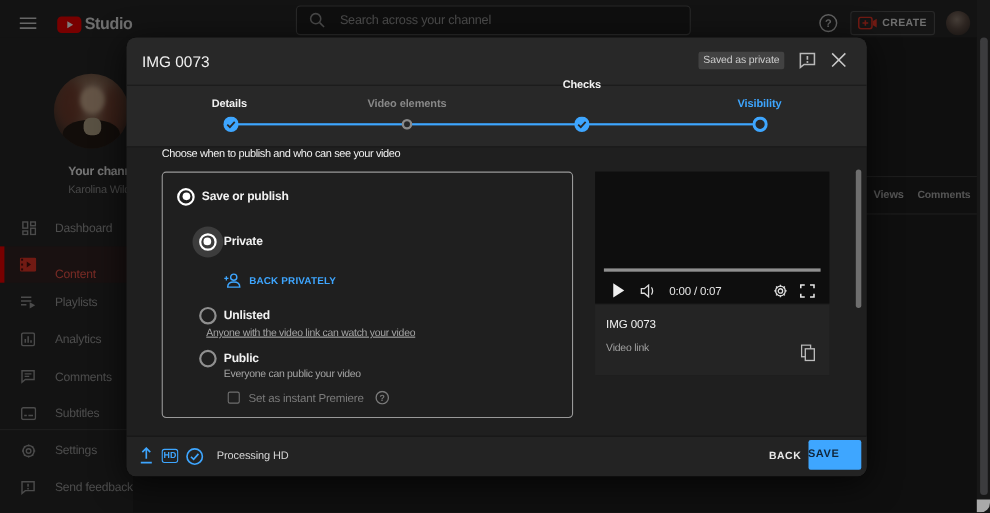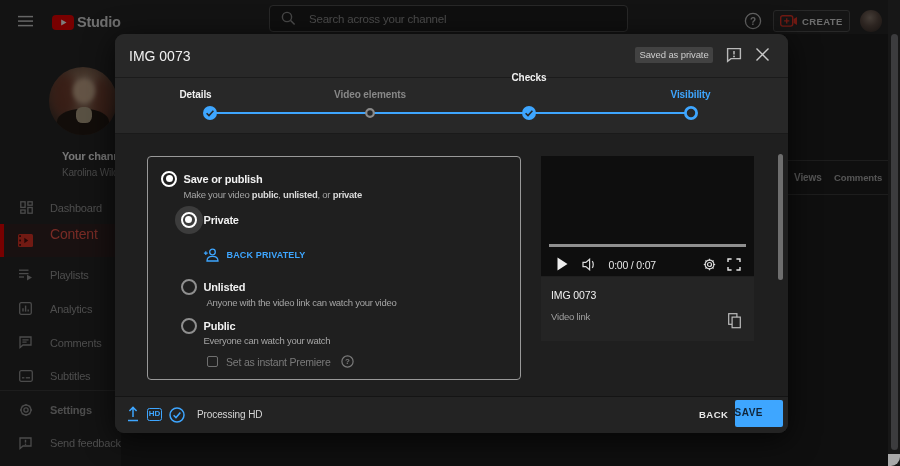--- a/index.html
+++ b/index.html
@@ -77,21 +77,21 @@
     </svg>
     <div class="abs" style="left:50px;top:202px;font-size:11px;font-weight:500;color:#9a9a9a;letter-spacing:-0.2px;">Dashboard</div>
 
     <svg class="abs" style="left:18px;top:234px;" width="15" height="13" viewBox="0 0 15 13">
       <rect x="0" y="0" width="15" height="13" rx="1.5" fill="#e33427"></rect>
       <path d="M6.3 3.8 L10.2 6.5 L6.3 9.2 Z" fill="#4a0f0c"></path>
       <rect x="1.2" y="1.2" width="1.8" height="1.8" fill="#4a0f0c"></rect>
       <rect x="1.2" y="5.6" width="1.8" height="1.8" fill="#4a0f0c"></rect>
       <rect x="1.2" y="10" width="1.8" height="1.8" fill="#4a0f0c"></rect>
     </svg>
-    <div class="abs" style="left:50px;top:226px;font-size:14px;font-weight:500;color:#f0564a;letter-spacing:-0.2px;">Content</div>
+    <div class="abs" style="left:50px;top:244px;font-size:11px;font-weight:500;color:#f0564a;letter-spacing:-0.2px;">Content</div>
 
     <svg class="abs" style="left:19px;top:269px;" width="14" height="12" viewBox="0 0 14 12">
       <g stroke="#969696" stroke-width="1.3">
         <line x1="0" y1="1.2" x2="9.5" y2="1.2"></line>
         <line x1="0" y1="4.6" x2="9.5" y2="4.6"></line>
         <line x1="0" y1="8" x2="5" y2="8"></line>
       </g>
       <path d="M8 5.8 L13 8.6 L8 11.4 Z" fill="#969696"></path>
     </svg>
     <div class="abs" style="left:50px;top:269px;font-size:11px;font-weight:500;color:#9a9a9a;letter-spacing:-0.2px;">Playlists</div>
@@ -120,21 +120,21 @@
 
     <div class="abs" style="left:0;top:390px;width:121px;height:1px;background:#3a3a3a;"></div>
 
     <svg class="abs" style="left:19px;top:403px;" width="14" height="14" viewBox="0 0 14 14">
       <g fill="none" stroke="#969696" stroke-width="1.3">
         <circle cx="7" cy="7" r="2.1"></circle>
         <path d="M7 1 L7 2.6 M7 11.4 L7 13 M1 7 L2.6 7 M11.4 7 L13 7 M2.8 2.8 L3.9 3.9 M10.1 10.1 L11.2 11.2 M11.2 2.8 L10.1 3.9 M3.9 10.1 L2.8 11.2"></path>
         <circle cx="7" cy="7" r="5"></circle>
       </g>
     </svg>
-    <div class="abs" style="left:50px;top:404px;font-size:11px;font-weight:700;color:#9a9a9a;letter-spacing:-0.2px;">Settings</div>
+    <div class="abs" style="left:50px;top:404px;font-size:11px;font-weight:400;color:#9a9a9a;letter-spacing:-0.2px;">Settings</div>
 
     <svg class="abs" style="left:19px;top:437px;" width="13" height="13" viewBox="0 0 13 13">
       <path d="M1 1 H12 V9 H4 L1 11.5 Z" fill="none" stroke="#969696" stroke-width="1.3"></path>
       <line x1="6.5" y1="2.8" x2="6.5" y2="5.6" stroke="#969696" stroke-width="1.4"></line>
       <circle cx="6.5" cy="7.3" r="0.8" fill="#969696"></circle>
     </svg>
     <div class="abs" style="left:50px;top:437px;font-size:11px;font-weight:500;color:#9a9a9a;letter-spacing:-0.2px;">Send feedback</div>
 
     <div class="abs" style="left:787px;top:160px;width:103px;height:1px;background:#3a3a3a;"></div>
     <div class="abs" style="left:787px;top:194px;width:103px;height:1px;background:#3a3a3a;"></div>
@@ -161,67 +161,67 @@
       <line x1="8" y1="4" x2="8" y2="7.4" stroke="#b9b9b9" stroke-width="1.5"></line>
       <circle cx="8" cy="9.4" r="0.95" fill="#b9b9b9"></circle>
     </svg>
 
     <svg class="abs" style="left:640px;top:13.5px;" width="15" height="15" viewBox="0 0 15 15">
       <path d="M1.5 1.5 L13.5 13.5 M13.5 1.5 L1.5 13.5" stroke="#c9c9c9" stroke-width="1.4"></path>
     </svg>
 
     <div class="abs" style="left:95px;top:78px;width:483px;height:2.4px;background:#3ea6ff;"></div>
 
-    <div class="abs" style="left:41px;top:55.5px;width:80px;text-align:center;font-size:10px;font-weight:bold;color:#f1f1f1;letter-spacing:-0.1px;">Details</div>
+    <div class="abs" style="left:54px;top:55.5px;width:80px;text-align:center;font-size:10px;font-weight:bold;color:#f1f1f1;letter-spacing:-0.1px;">Details</div>
     <div class="abs" style="left:215.5px;top:55.5px;width:80px;text-align:center;font-size:10px;font-weight:bold;color:#888888;letter-spacing:-0.1px;">Video elements</div>
     <div class="abs" style="left:374.5px;top:38px;width:80px;text-align:center;font-size:10px;font-weight:bold;color:#f1f1f1;letter-spacing:-0.1px;">Checks</div>
     <div class="abs" style="left:536px;top:55.5px;width:80px;text-align:center;font-size:10px;font-weight:bold;color:#3ea6ff;letter-spacing:-0.1px;">Visibility</div>
 
     <svg class="abs" style="left:88px;top:72.5px;" width="14" height="14" viewBox="0 0 14 14">
       <circle cx="7" cy="7" r="7" fill="#3ea6ff"></circle>
       <path d="M3.6 7.2 L6 9.6 L10.4 4.8" fill="none" stroke="#282828" stroke-width="1.6"></path>
     </svg>
     <svg class="abs" style="left:250.5px;top:74.5px;" width="10" height="10" viewBox="0 0 10 10">
       <circle cx="5" cy="5" r="3.8" fill="#282828" stroke="#8a8a8a" stroke-width="2.2"></circle>
     </svg>
     <svg class="abs" style="left:407.5px;top:72.5px;" width="14" height="14" viewBox="0 0 14 14">
       <circle cx="7" cy="7" r="7" fill="#3ea6ff"></circle>
       <path d="M3.6 7.2 L6 9.6 L10.4 4.8" fill="none" stroke="#282828" stroke-width="1.6"></path>
     </svg>
     <svg class="abs" style="left:569px;top:72.5px;" width="14" height="14" viewBox="0 0 14 14">
       <circle cx="7" cy="7" r="5.6" fill="#282828" stroke="#3ea6ff" stroke-width="2.8"></circle>
     </svg>
 
+    <div class="abs" style="left:32.5px;top:101.5px;font-size:10px;font-weight:500;color:#f1f1f1;letter-spacing:-0.35px;">Choose when to publish and who can see your video</div>
 
     <div class="abs" style="left:32.5px;top:122.5px;width:374px;height:224px;border:1px solid #999999;border-radius:4px;"></div>
 
     <div class="abs" style="left:46.5px;top:137px;width:16px;height:16px;border-radius:50%;border:2px solid #fff;"></div>
     <div class="abs" style="left:51px;top:141.5px;width:7px;height:7px;border-radius:50%;background:#fff;"></div>
     <div class="abs" style="left:69px;top:139px;font-size:11px;font-weight:bold;color:#f1f1f1;letter-spacing:-0.2px;">Save or publish</div>
-    <div class="abs" style="left:69px;top:155.5px;font-size:9.5px;color:#a5a5a5;letter-spacing:-0.25px;">Make your video <b style="color:#dadada;">public</b>, <b style="color:#dadada;">unlisted</b>, or <b style="color:#dadada;">private</b></div>
 
     <div class="abs" style="left:60px;top:172px;width:28px;height:28px;border-radius:50%;background:rgba(255,255,255,0.13);"></div>
     <div class="abs" style="left:66px;top:178px;width:16px;height:16px;border-radius:50%;border:2px solid #fff;"></div>
     <div class="abs" style="left:70.5px;top:182.5px;width:7px;height:7px;border-radius:50%;background:#fff;"></div>
     <div class="abs" style="left:89px;top:180px;font-size:11px;font-weight:bold;color:#f1f1f1;letter-spacing:-0.2px;">Private</div>
 
     <svg class="abs" style="left:88px;top:214px;" width="16" height="14" viewBox="0 0 16 14">
       <circle cx="9.5" cy="4" r="2.8" fill="none" stroke="#3ea6ff" stroke-width="1.3"></circle>
       <path d="M4 13 C4 9.8 6.5 8.3 9.5 8.3 C12.5 8.3 15 9.8 15 13 Z" fill="none" stroke="#3ea6ff" stroke-width="1.3"></path>
       <path d="M2.8 3.2 V7 M0.9 5.1 H4.7" stroke="#3ea6ff" stroke-width="1.2"></path>
     </svg>
     <div class="abs" style="left:112px;top:216.5px;font-size:9px;font-weight:bold;color:#3ea6ff;letter-spacing:0.15px;">BACK PRIVATELY</div>
 
     <div class="abs" style="left:66px;top:245px;width:16px;height:16px;border-radius:50%;border:2px solid #8f8f8f;"></div>
     <div class="abs" style="left:89px;top:247px;font-size:11px;font-weight:bold;color:#f1f1f1;letter-spacing:-0.2px;">Unlisted</div>
-    <div class="abs" style="left:92px;top:263.5px;font-size:9.5px;color:#a5a5a5;letter-spacing:-0.25px;">Anyone with the video link can watch your video</div>
+    <div class="abs" style="left:73px;top:263.5px;font-size:9.5px;color:#a5a5a5;letter-spacing:-0.25px;text-decoration:underline;">Anyone with the video link can watch your video</div>
 
     <div class="abs" style="left:66px;top:284.5px;width:16px;height:16px;border-radius:50%;border:2px solid #8f8f8f;"></div>
     <div class="abs" style="left:89px;top:286.5px;font-size:11px;font-weight:bold;color:#f1f1f1;letter-spacing:-0.2px;">Public</div>
-    <div class="abs" style="left:89px;top:301.5px;font-size:9.5px;color:#a5a5a5;letter-spacing:-0.25px;">Everyone can watch your watch</div>
+    <div class="abs" style="left:89px;top:301.5px;font-size:9.5px;color:#a5a5a5;letter-spacing:-0.25px;">Everyone can public your video</div>
 
     <div class="abs" style="left:92.5px;top:322px;width:11px;height:11px;border:1.5px solid #6f6f6f;border-radius:2px;"></div>
     <div class="abs" style="left:111.5px;top:322px;font-size:10.5px;color:#7a7a7a;letter-spacing:-0.2px;">Set as instant Premiere</div>
     <svg class="abs" style="left:226.5px;top:321.5px;" width="13" height="13" viewBox="0 0 13 13">
       <circle cx="6.5" cy="6.5" r="5.6" fill="none" stroke="#7a7a7a" stroke-width="1.2"></circle>
       <text x="6.5" y="9.4" font-size="8" font-weight="bold" fill="#7a7a7a" text-anchor="middle" font-family="Liberation Sans">?</text>
     </svg>
 
     <div class="abs" style="left:426.5px;top:122.5px;width:213px;height:120px;background:#0e0e0e;"></div>
     <div class="abs" style="left:434.5px;top:210.5px;width:197px;height:3px;background:#8f8f8f;"></div>

